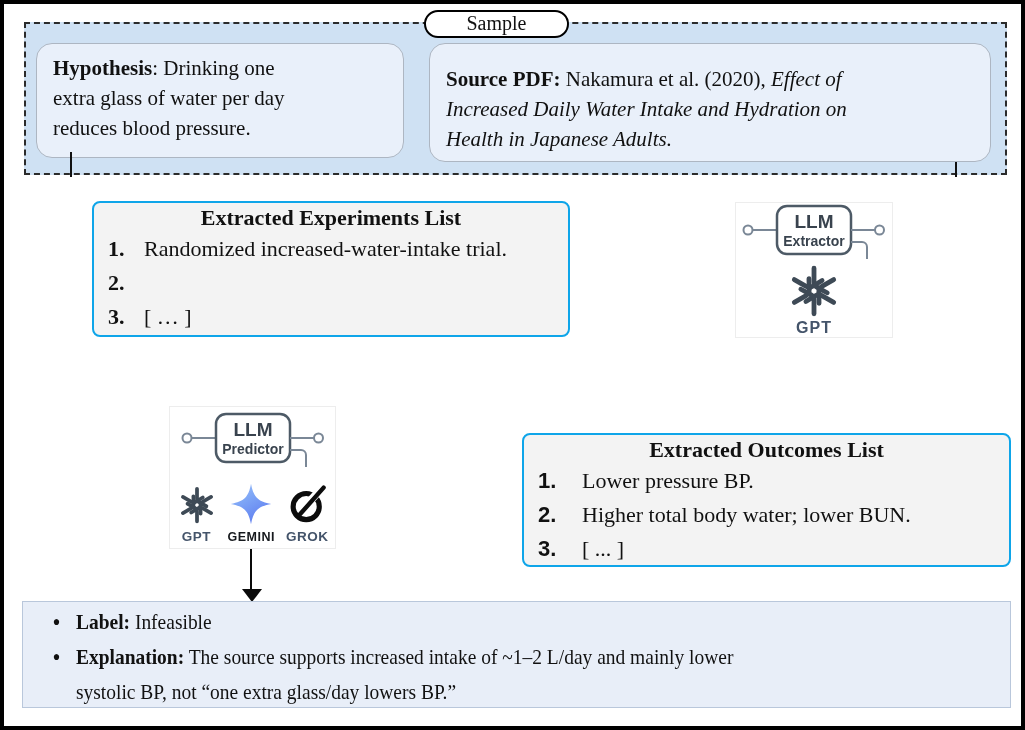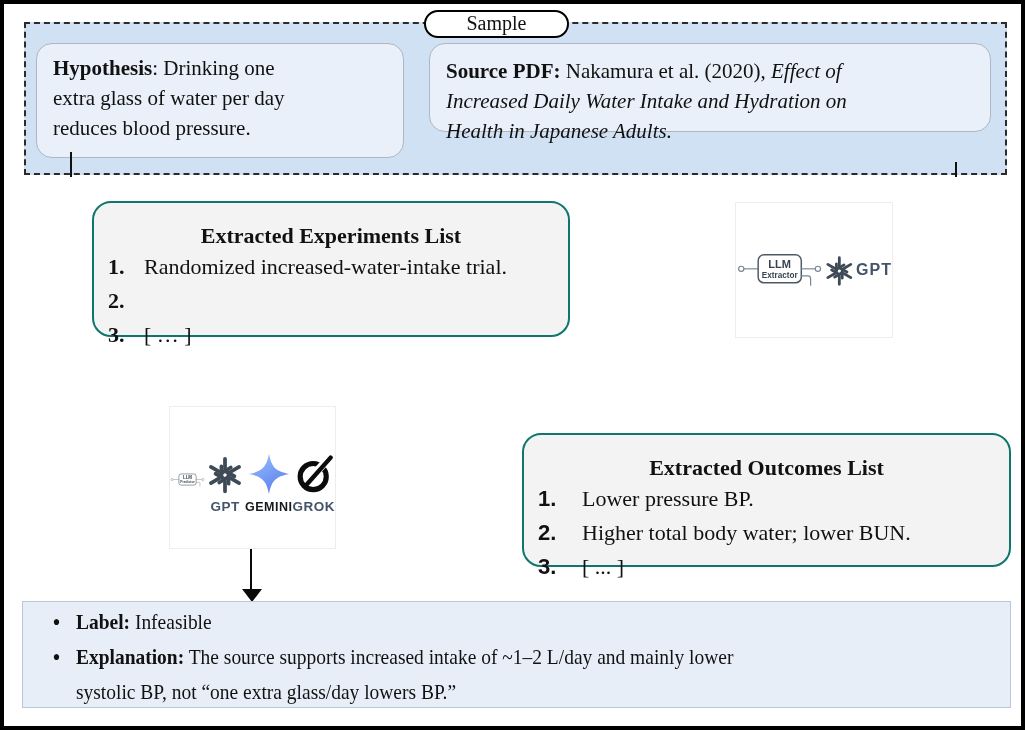--- a/index.html
+++ b/index.html
@@ -21,39 +21,39 @@
     left:420px;top:6px;width:145px;height:28px;z-index:5;
     background:#fff;border:2px solid #000;border-radius:15px;
     display:flex;justify-content:center;
     font-size:20px;
   }
   .soft-box{
     background:#e9f0fa;border:1.5px solid #adb6c2;border-radius:16px;
     font-size:21px;line-height:30px;padding:9px 16px;
   }
   .hyp-box{left:32px;top:39px;width:368px;height:115px;}
-  .src-box{left:425px;top:39px;width:562px;height:89px;padding-top:12px;}
+  .src-box{left:425px;top:39px;width:562px;height:119px;padding-top:20px;}
   .stub{background:#111;width:2px;}
 
   
   .list-box{
-    background:#f3f3f3;border:2px solid #0f766e;border-radius:19px;
-    padding-top:18px;
+    background:#f3f3f3;border:2px solid #0ea5e9;border-radius:8px;
+    padding-top:0;
   }
   .list-title{font-size:22px;font-weight:700;text-align:center;line-height:29px;}
   .list-row{display:flex;line-height:34px;font-size:22px;padding-left:14px;white-space:nowrap;}
   .list-row .num{font-weight:700;width:36px;flex:none;}
   .outcomes .num{font-family:"Liberation Sans", sans-serif;width:44px;}
   .experiments{left:88px;top:197px;width:478px;height:136px;}
   .outcomes{left:518px;top:429px;width:489px;height:134px;}
 
   
   .icon-card{
     background:#fff;border:1px solid #ededed;
-    display:flex;flex-direction:row;align-items:center;
+    display:flex;flex-direction:column;align-items:center;
     font-family:"Liberation Sans", sans-serif;
   }
   .extractor-card{left:731px;top:198px;width:158px;height:136px;}
   .predictor-card{left:165px;top:402px;width:167px;height:143px;}
   .model-label{font-weight:700;color:#44546a;letter-spacing:1px;font-size:16px;line-height:18px;text-align:center;}
   .logos-row{display:flex;align-items:flex-end;justify-content:space-between;width:152px;margin-top:14px;}
   .logo-col{display:flex;flex-direction:column;align-items:center;}
   .logo-col .model-label{font-size:13.5px;letter-spacing:0.5px;margin-top:3px;}
   .label-gemini{color:#16191d !important;font-size:12.5px !important;}
 

